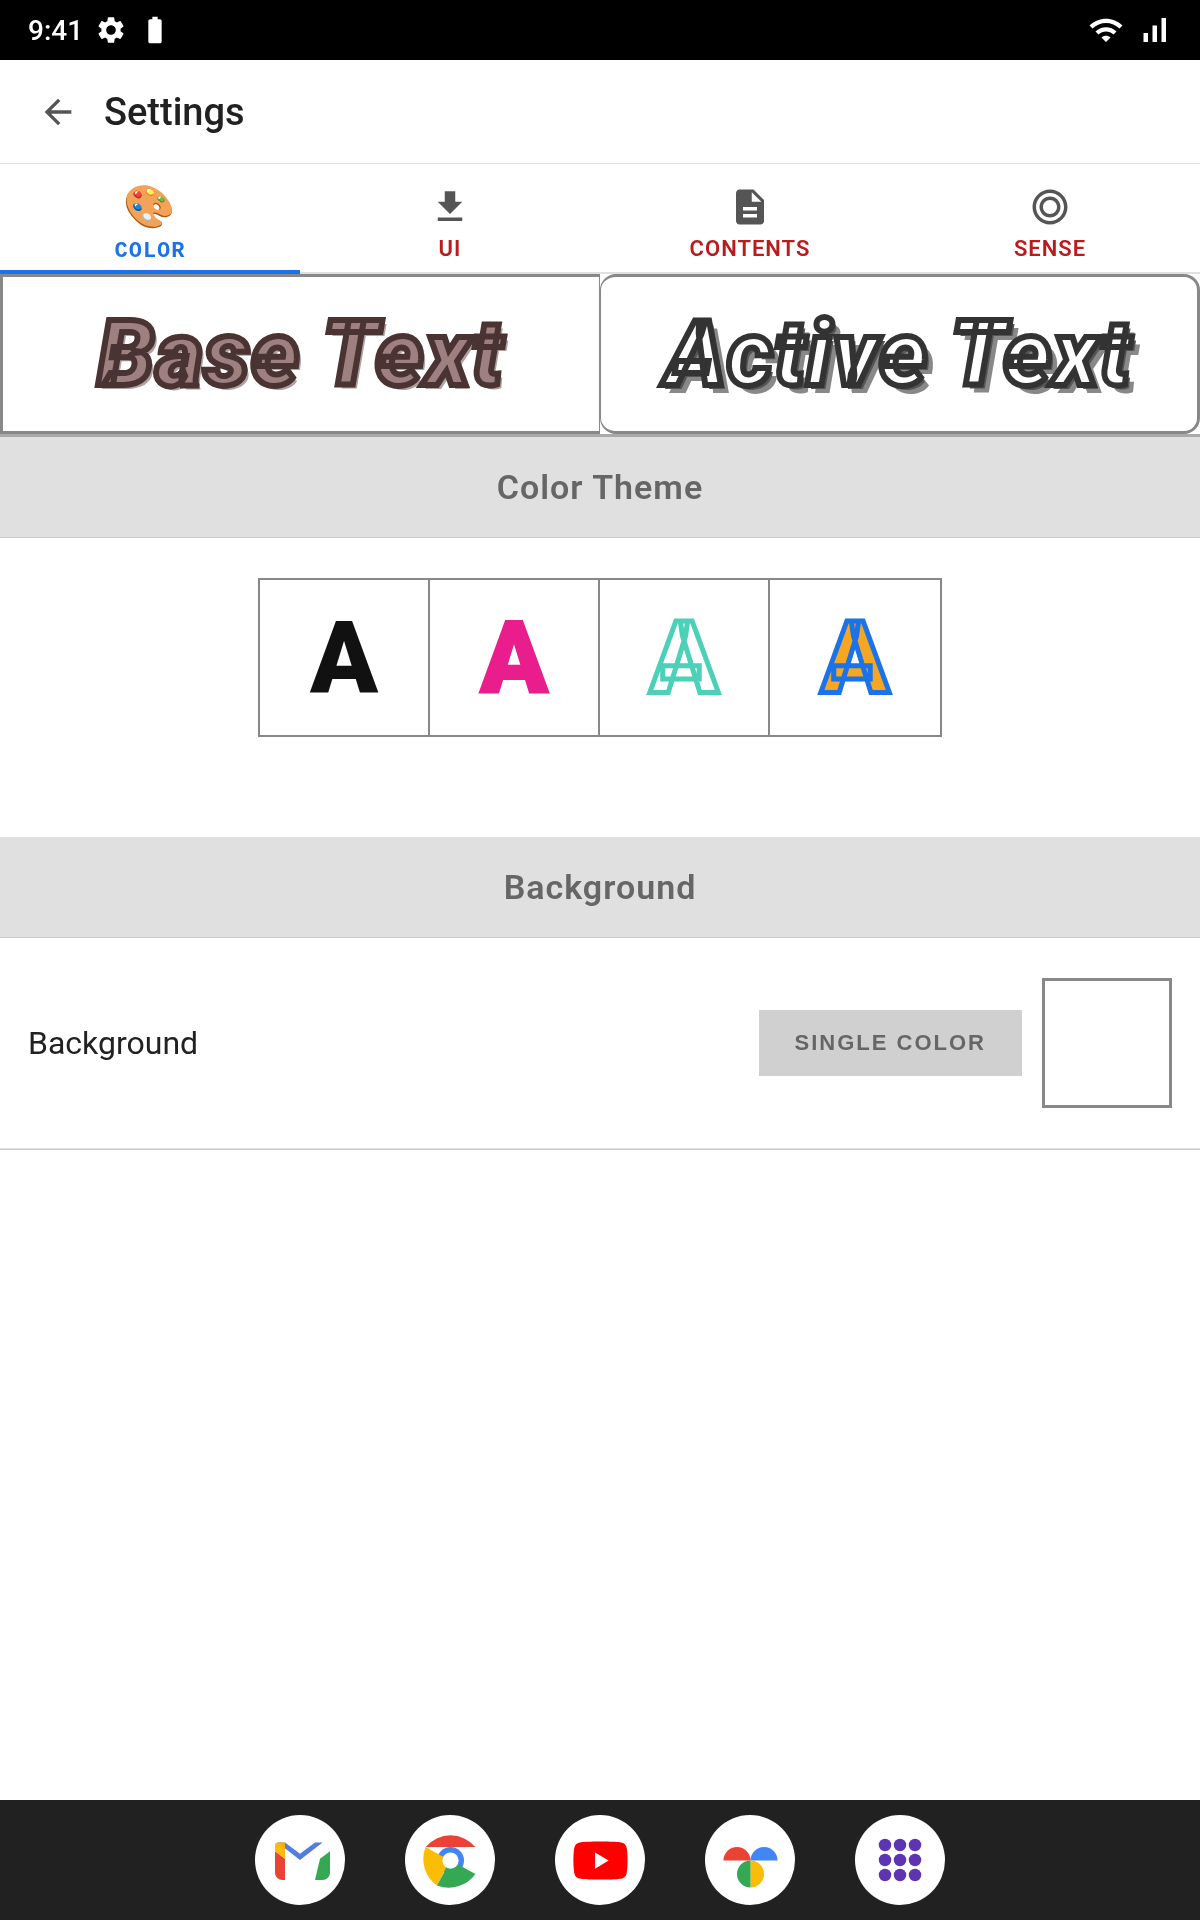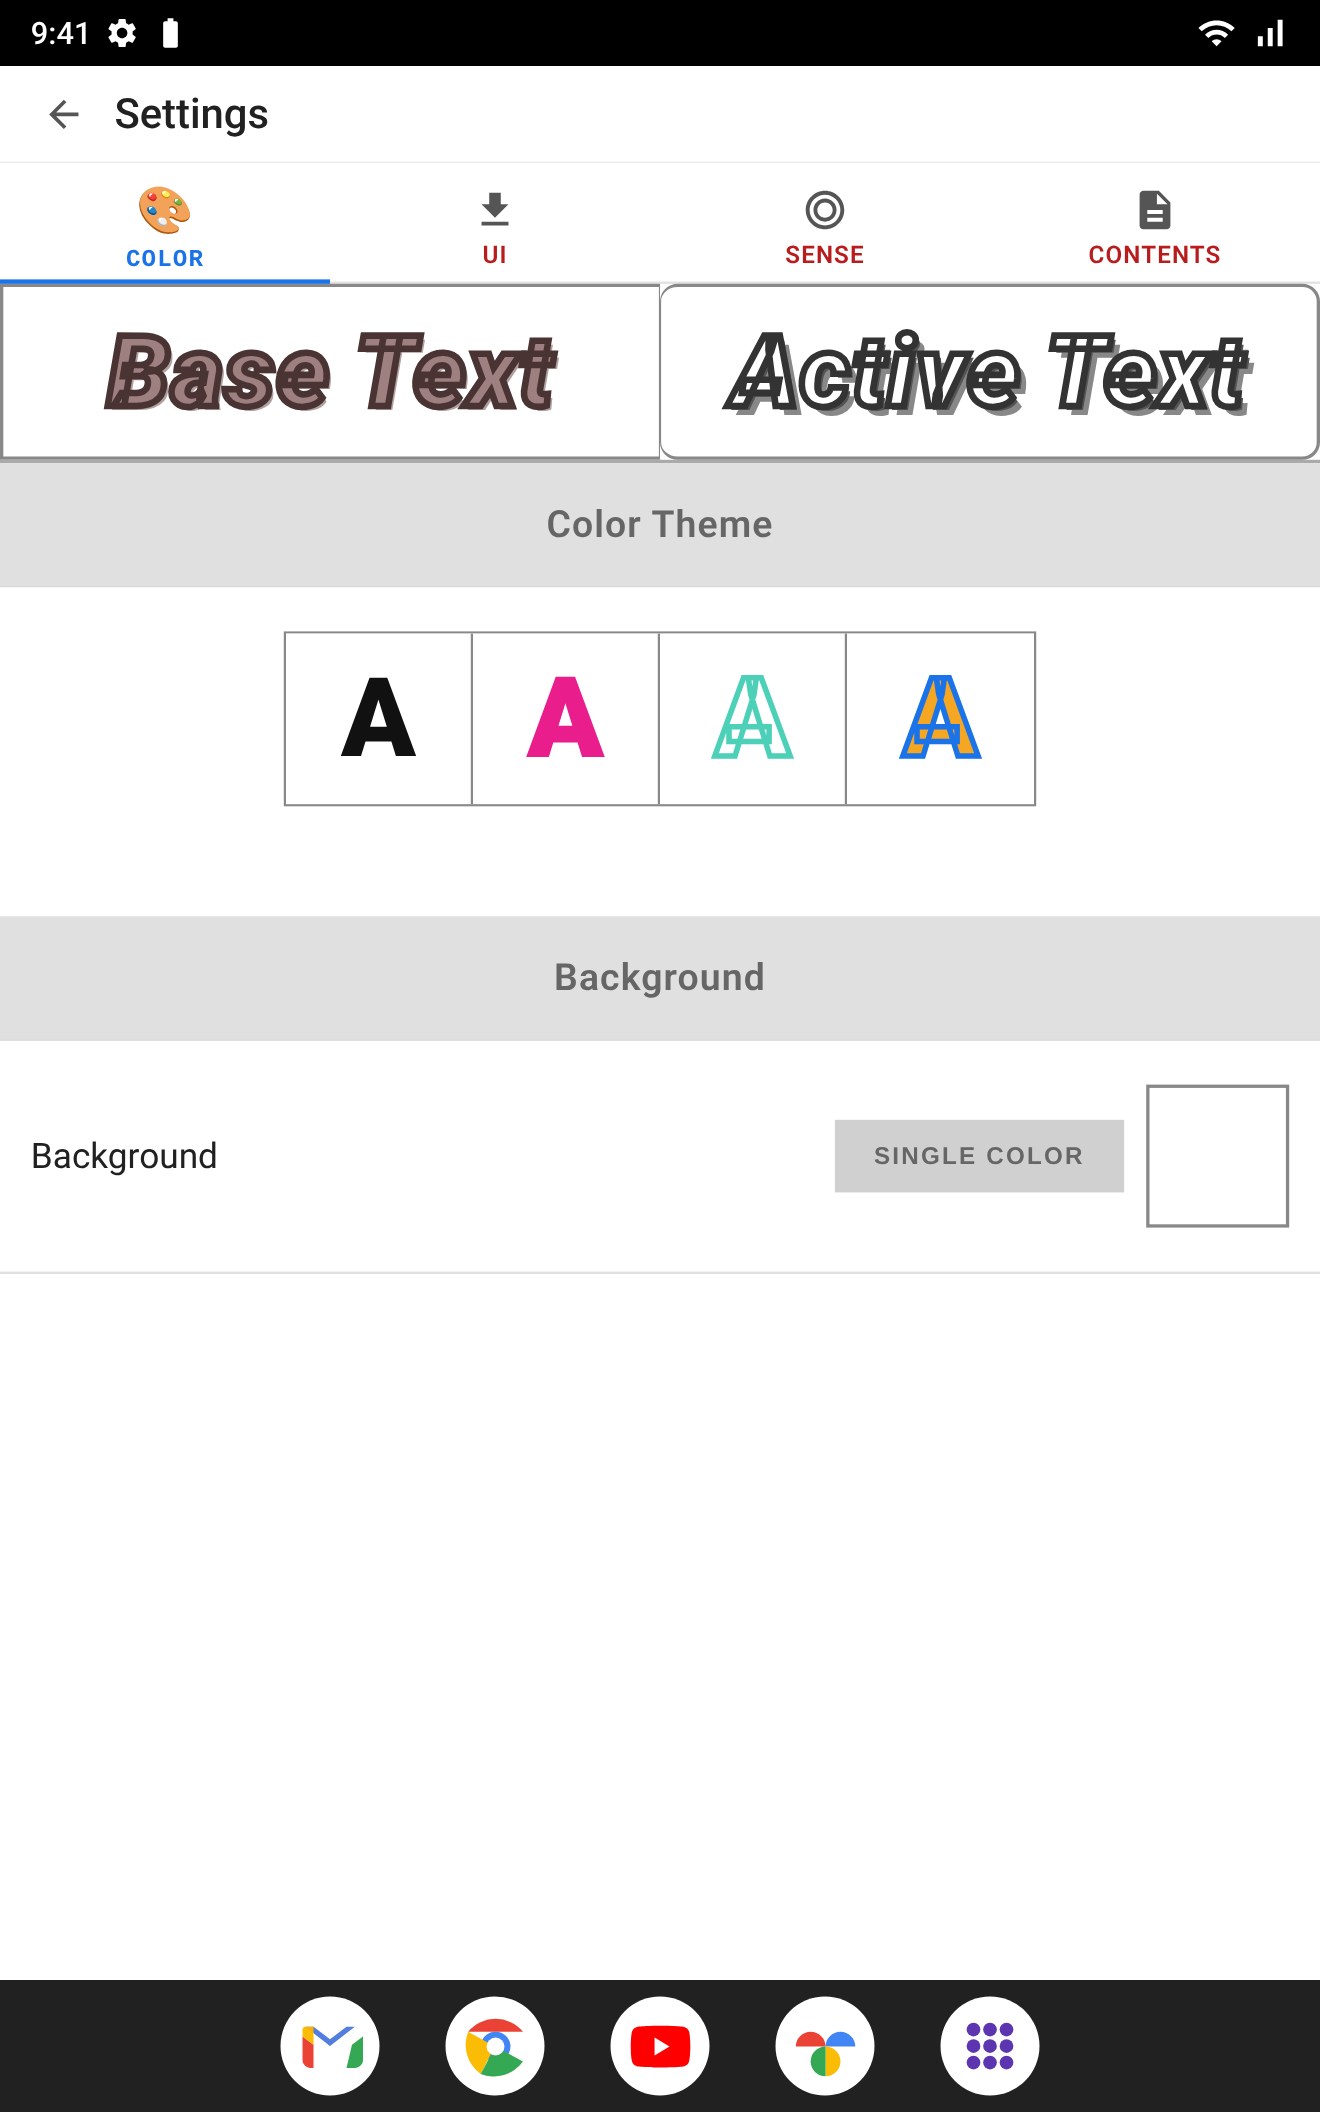--- a/index.html
+++ b/index.html
@@ -22,21 +22,21 @@
       justify-content: space-between;
       padding: 0 28px;
       font-size: 28px;
       font-weight: 500;
     }
     .status-left { display: flex; gap: 12px; }
     .status-right { display: flex; align-items: center; gap: 12px; }
 
     
     .header {
-      height: 88px;
+      height: 104px;
       display: flex;
       align-items: center;
       padding: 0 28px;
       background: #fff;
       border-bottom: 1px solid #e0e0e0;
     }
     .back-btn {
       width: 60px;
       height: 60px;
       display: flex;
@@ -123,21 +123,21 @@
       font-style: italic;
       color: #fff;
       -webkit-text-stroke: 6px #333;
       text-shadow: 4px 4px 0 #555, 8px 8px 0 #888;
       letter-spacing: 2px;
     }
 
     
     .section-header {
       background: #e0e0e0;
-      height: 112px;
+      height: 100px;
       display: flex;
       align-items: center;
       justify-content: center;
     }
     .section-header-text {
       font-size: 34px;
       font-weight: 600;
       color: #666;
       letter-spacing: 1px;
     }
@@ -304,29 +304,29 @@
       <span class="tab-label">COLOR</span>
     </div>
     <div class="tab-item">
       <svg class="tab-icon-svg" viewBox="0 0 24 24" fill="#555">
         <path d="M19 9h-4V3H9v6H5l7 7 7-7zM5 18v2h14v-2H5z"></path>
       </svg>
       <span class="tab-label">UI</span>
     </div>
     <div class="tab-item">
       <svg class="tab-icon-svg" viewBox="0 0 24 24" fill="#555">
-        <path d="M12 2C6.48 2 2 6.48 2 12s4.48 10 10 10 10-4.48 10-10S17.52 2 12 2zm0 18c-4.42 0-8-3.58-8-8s3.58-8 8-8 8 3.58 8 8-3.58 8-8 8zm0-14c-3.31 0-6 2.69-6 6s2.69 6 6 6 6-2.69 6-6-2.69-6-6-6zm0 10c-2.21 0-4-1.79-4-4s1.79-4 4-4 4 1.79 4 4-1.79 4-4 4z"></path>
-      </svg>
-      <span class="tab-label">SENSE</span>
+        <path d="M14 2H6c-1.1 0-1.99.9-1.99 2L4 20c0 1.1.89 2 1.99 2H18c1.1 0 2-.9 2-2V8l-6-6zm2 16H8v-2h8v2zm0-4H8v-2h8v2zm-3-5V3.5L18.5 9H13z"></path>
+      </svg>
+      <span class="tab-label">CONTENTS</span>
     </div>
     <div class="tab-item">
       <svg class="tab-icon-svg" viewBox="0 0 24 24" fill="#555">
-        <path d="M14 2H6c-1.1 0-1.99.9-1.99 2L4 20c0 1.1.89 2 1.99 2H18c1.1 0 2-.9 2-2V8l-6-6zm2 16H8v-2h8v2zm0-4H8v-2h8v2zm-3-5V3.5L18.5 9H13z"></path>
-      </svg>
-      <span class="tab-label">CONTENTS</span>
+        <path d="M12 2C6.48 2 2 6.48 2 12s4.48 10 10 10 10-4.48 10-10S17.52 2 12 2zm0 18c-4.42 0-8-3.58-8-8s3.58-8 8-8 8 3.58 8 8-3.58 8-8 8zm0-14c-3.31 0-6 2.69-6 6s2.69 6 6 6 6-2.69 6-6-2.69-6-6-6zm0 10c-2.21 0-4-1.79-4-4s1.79-4 4-4 4 1.79 4 4-1.79 4-4 4z"></path>
+      </svg>
+      <span class="tab-label">SENSE</span>
     </div>
   </div>
 
   <div class="preview-area">
     <div class="preview-box">
       <span class="base-text">Base Text</span>
     </div>
     <div class="preview-box">
       <span class="active-text">Active Text</span>
     </div>

